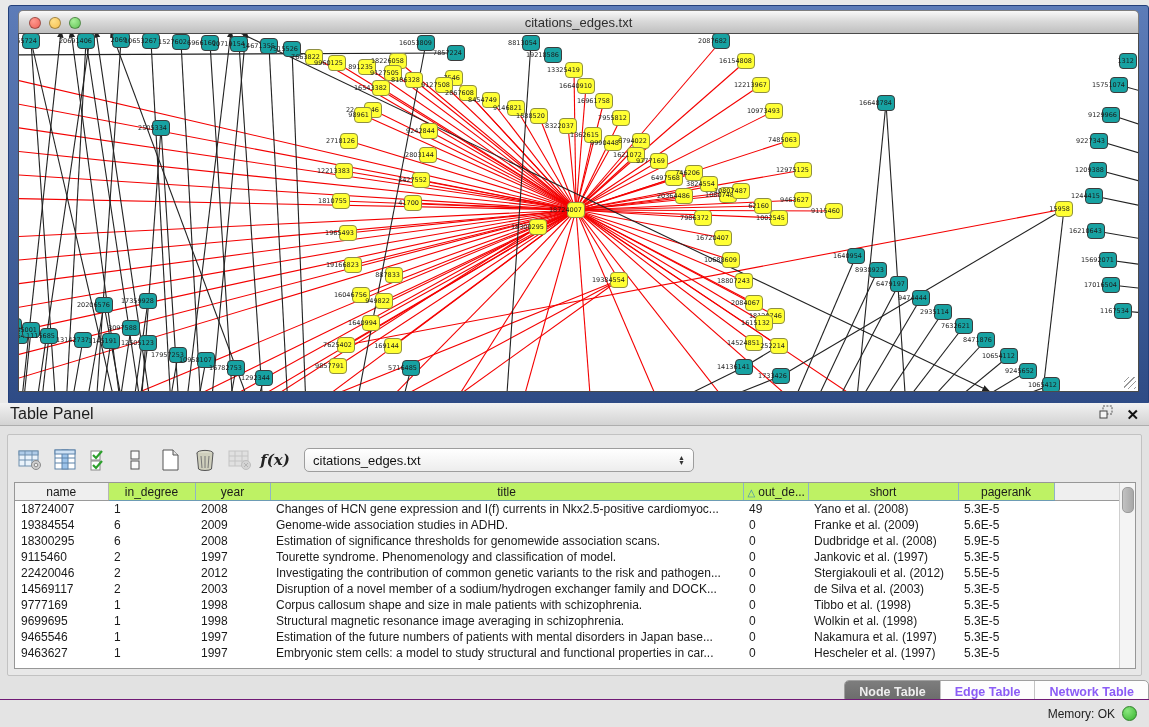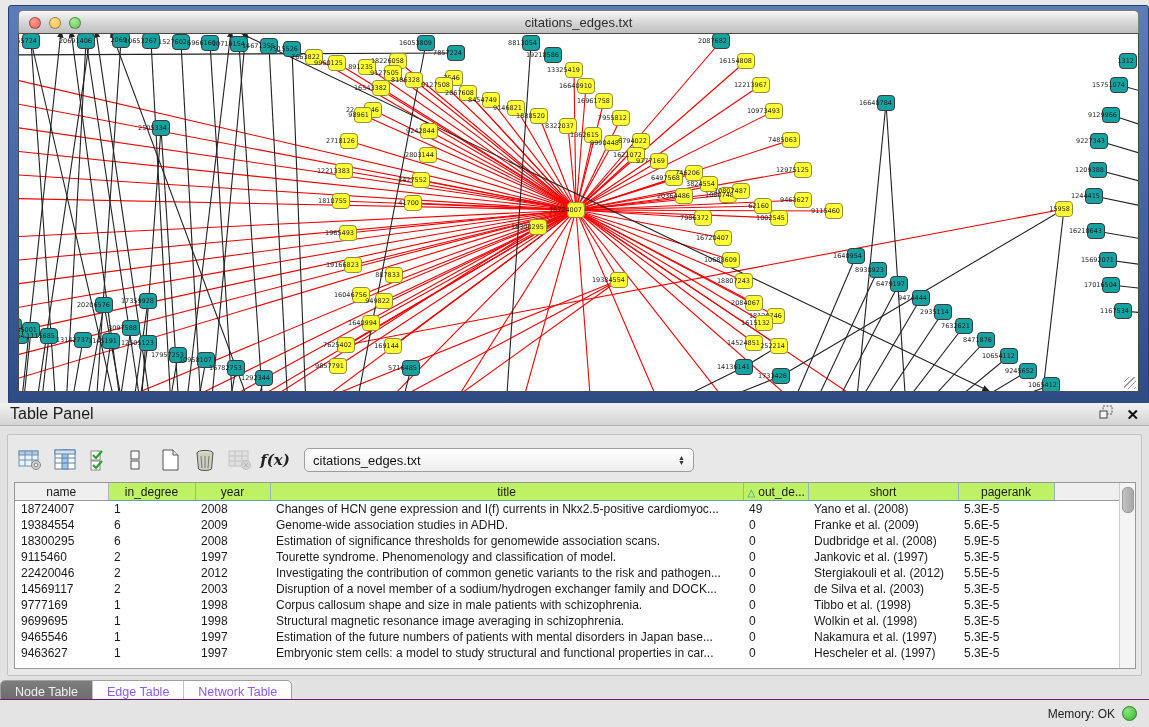--- a/index.html
+++ b/index.html
@@ -47,21 +47,21 @@
   table.grid th.gray{background:#efefef;border-right:1px solid #b5b5b5;border-bottom:1px solid #9a9a9a;}
   table.grid th.blue{background:#bef264;}
   table.grid td{height:16px;padding:0 6px;overflow:hidden;white-space:nowrap;
     text-overflow:clip;}
   .sort-tri{color:#3d87b4;font-size:10px;margin-right:3px;}
   .vscroll{position:absolute;right:0;top:0;bottom:0;width:15px;background:#f4f4f4;
     border-left:1px solid #cfcfcf;}
   .vthumb{position:absolute;left:2px;top:4px;width:10px;height:24px;border-radius:5px;
     background:linear-gradient(90deg,#c2c2c2,#a8a8a8);border:1px solid #9b9b9b;}
   
-  .tabs{position:absolute;left:0;right:0;top:277px;display:flex;justify-content:flex-start;}
+  .tabs{position:absolute;left:0;right:0;top:277px;display:flex;justify-content:flex-end;font-weight:bold;}
   .tabgroup{display:flex;border:1px solid #9f9f9f;border-radius:5px;overflow:hidden;
     background:#fdfdfd;height:21px;}
   .tab{font-size:12.5px;padding:2px 14px;color:#8b5cf6;display:flex;align-items:center;
     border-right:1px solid #c3c3c3;}
   .tab.selected{background:linear-gradient(#7d7d7d,#6a6a6a);color:#efefef;}
   .tab:last-child{border-right:none;}
   
   .statusbar{position:absolute;left:0;right:0;bottom:0;height:27px;background:#e4e4e4;
     border-top:1px solid #701a75;display:flex;align-items:center;justify-content:flex-end;
     padding-right:12px;gap:7px;}

